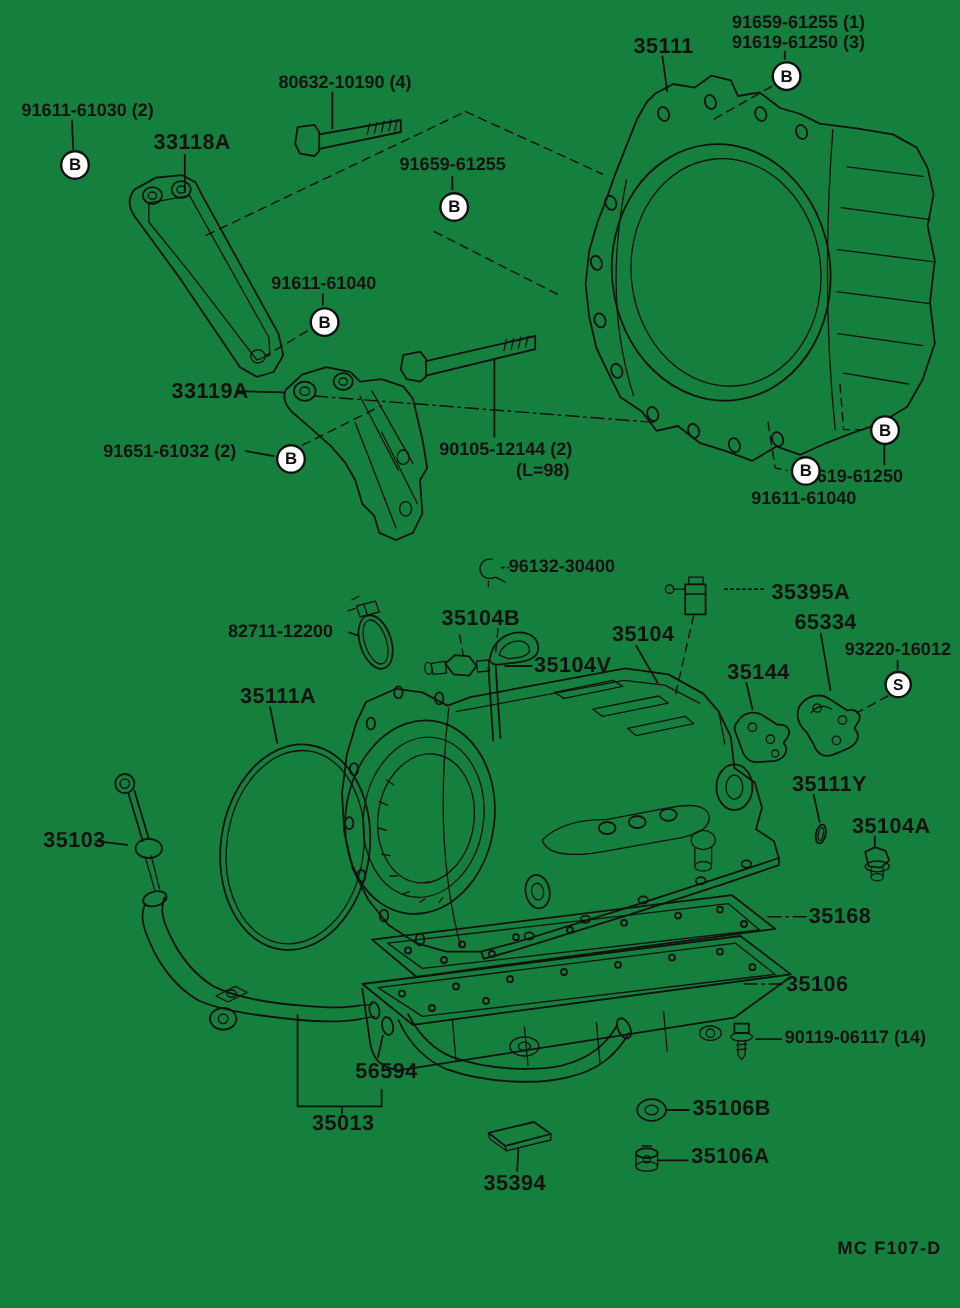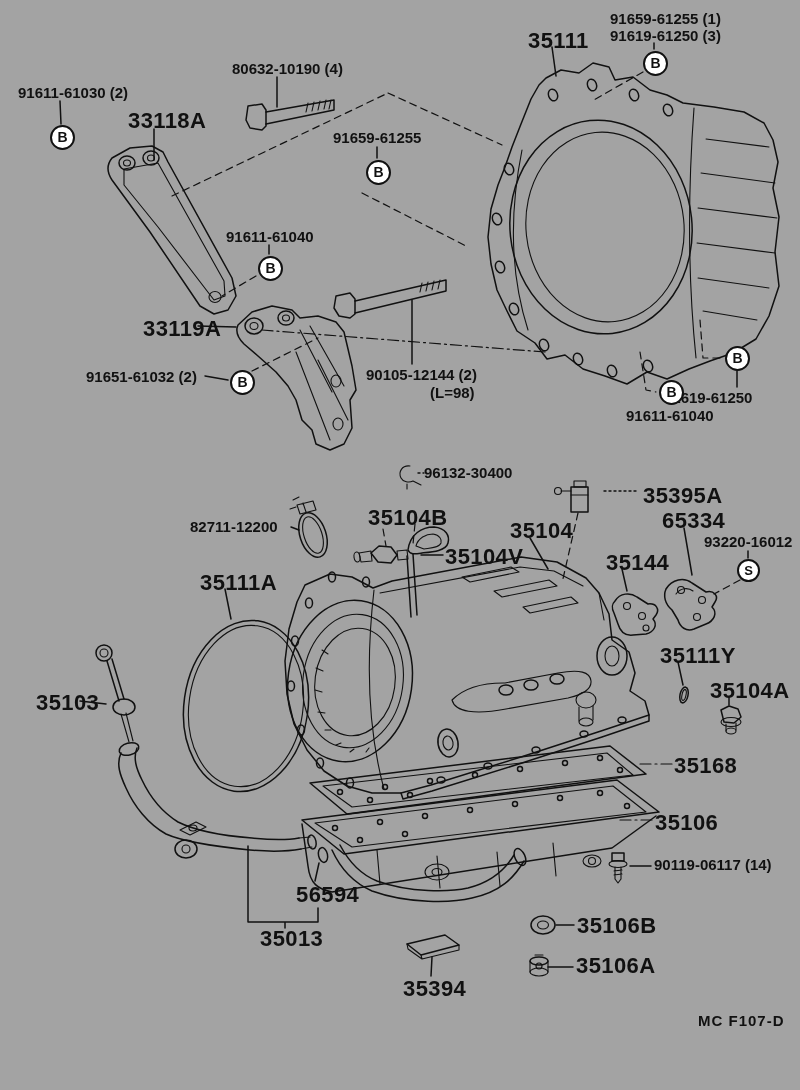--- a/index.html
+++ b/index.html
@@ -1,31 +1,31 @@
 <!DOCTYPE html>
 <html><head>
 <meta charset="utf-8">
 <style>
   html,body{margin:0;padding:0;background:#fff;}
-  .stage{position:relative;width:800px;height:1090px;background:#a3a3a3;
+  .stage{position:relative;width:800px;height:1090px;background:#15803d;
          font-family:"Liberation Sans",sans-serif;overflow:hidden;}
   svg.art{position:absolute;left:0;top:0;}
   svg.art *{stroke:#111;fill:none;stroke-width:1.5;stroke-linecap:round;stroke-linejoin:round;}
   svg.art .thin{stroke-width:1.1;}
   svg.art .ld{stroke-width:1.2;}
   svg.art .dash{stroke-width:1.2;stroke-dasharray:7 5;}
   svg.art .dashdot{stroke-width:1.2;stroke-dasharray:11 4 2 4;}
   svg.art .dot{stroke-width:1.4;stroke-dasharray:2 3;}
   .lbl{position:absolute;font-weight:bold;color:#111;font-size:15px;white-space:nowrap;}
-  .lbl.big{font-size:22px;letter-spacing:.4px;}
+  .lbl.big{font-size:18px;letter-spacing:.4px;}
   .marker{position:absolute;box-sizing:border-box;width:25px;height:25px;border:2px solid #111;
           border-radius:50%;color:#111;font-weight:bold;font-size:14px;line-height:21px;
           text-align:center;background:#fff;}
   .marker.small{width:23px;height:23px;font-size:13px;line-height:19px;}
-  .footer-code{position:absolute;font-weight:bold;color:#111;font-size:15px;letter-spacing:1px;}
+  .footer-code{position:absolute;font-weight:bold;color:#111;font-size:15px;letter-spacing:1px;margin-top:20px;}
 </style>
 </head>
 <body>
 
 <div class="stage">
 
 <svg class="art" width="800" height="1090" viewBox="0 0 800 1090">
 
   <g>
     <path d="M546,78 L561,70 L579,73 L593,63 L609,67 L615,80 L633,77 L650,90 L667,95 L683,103

